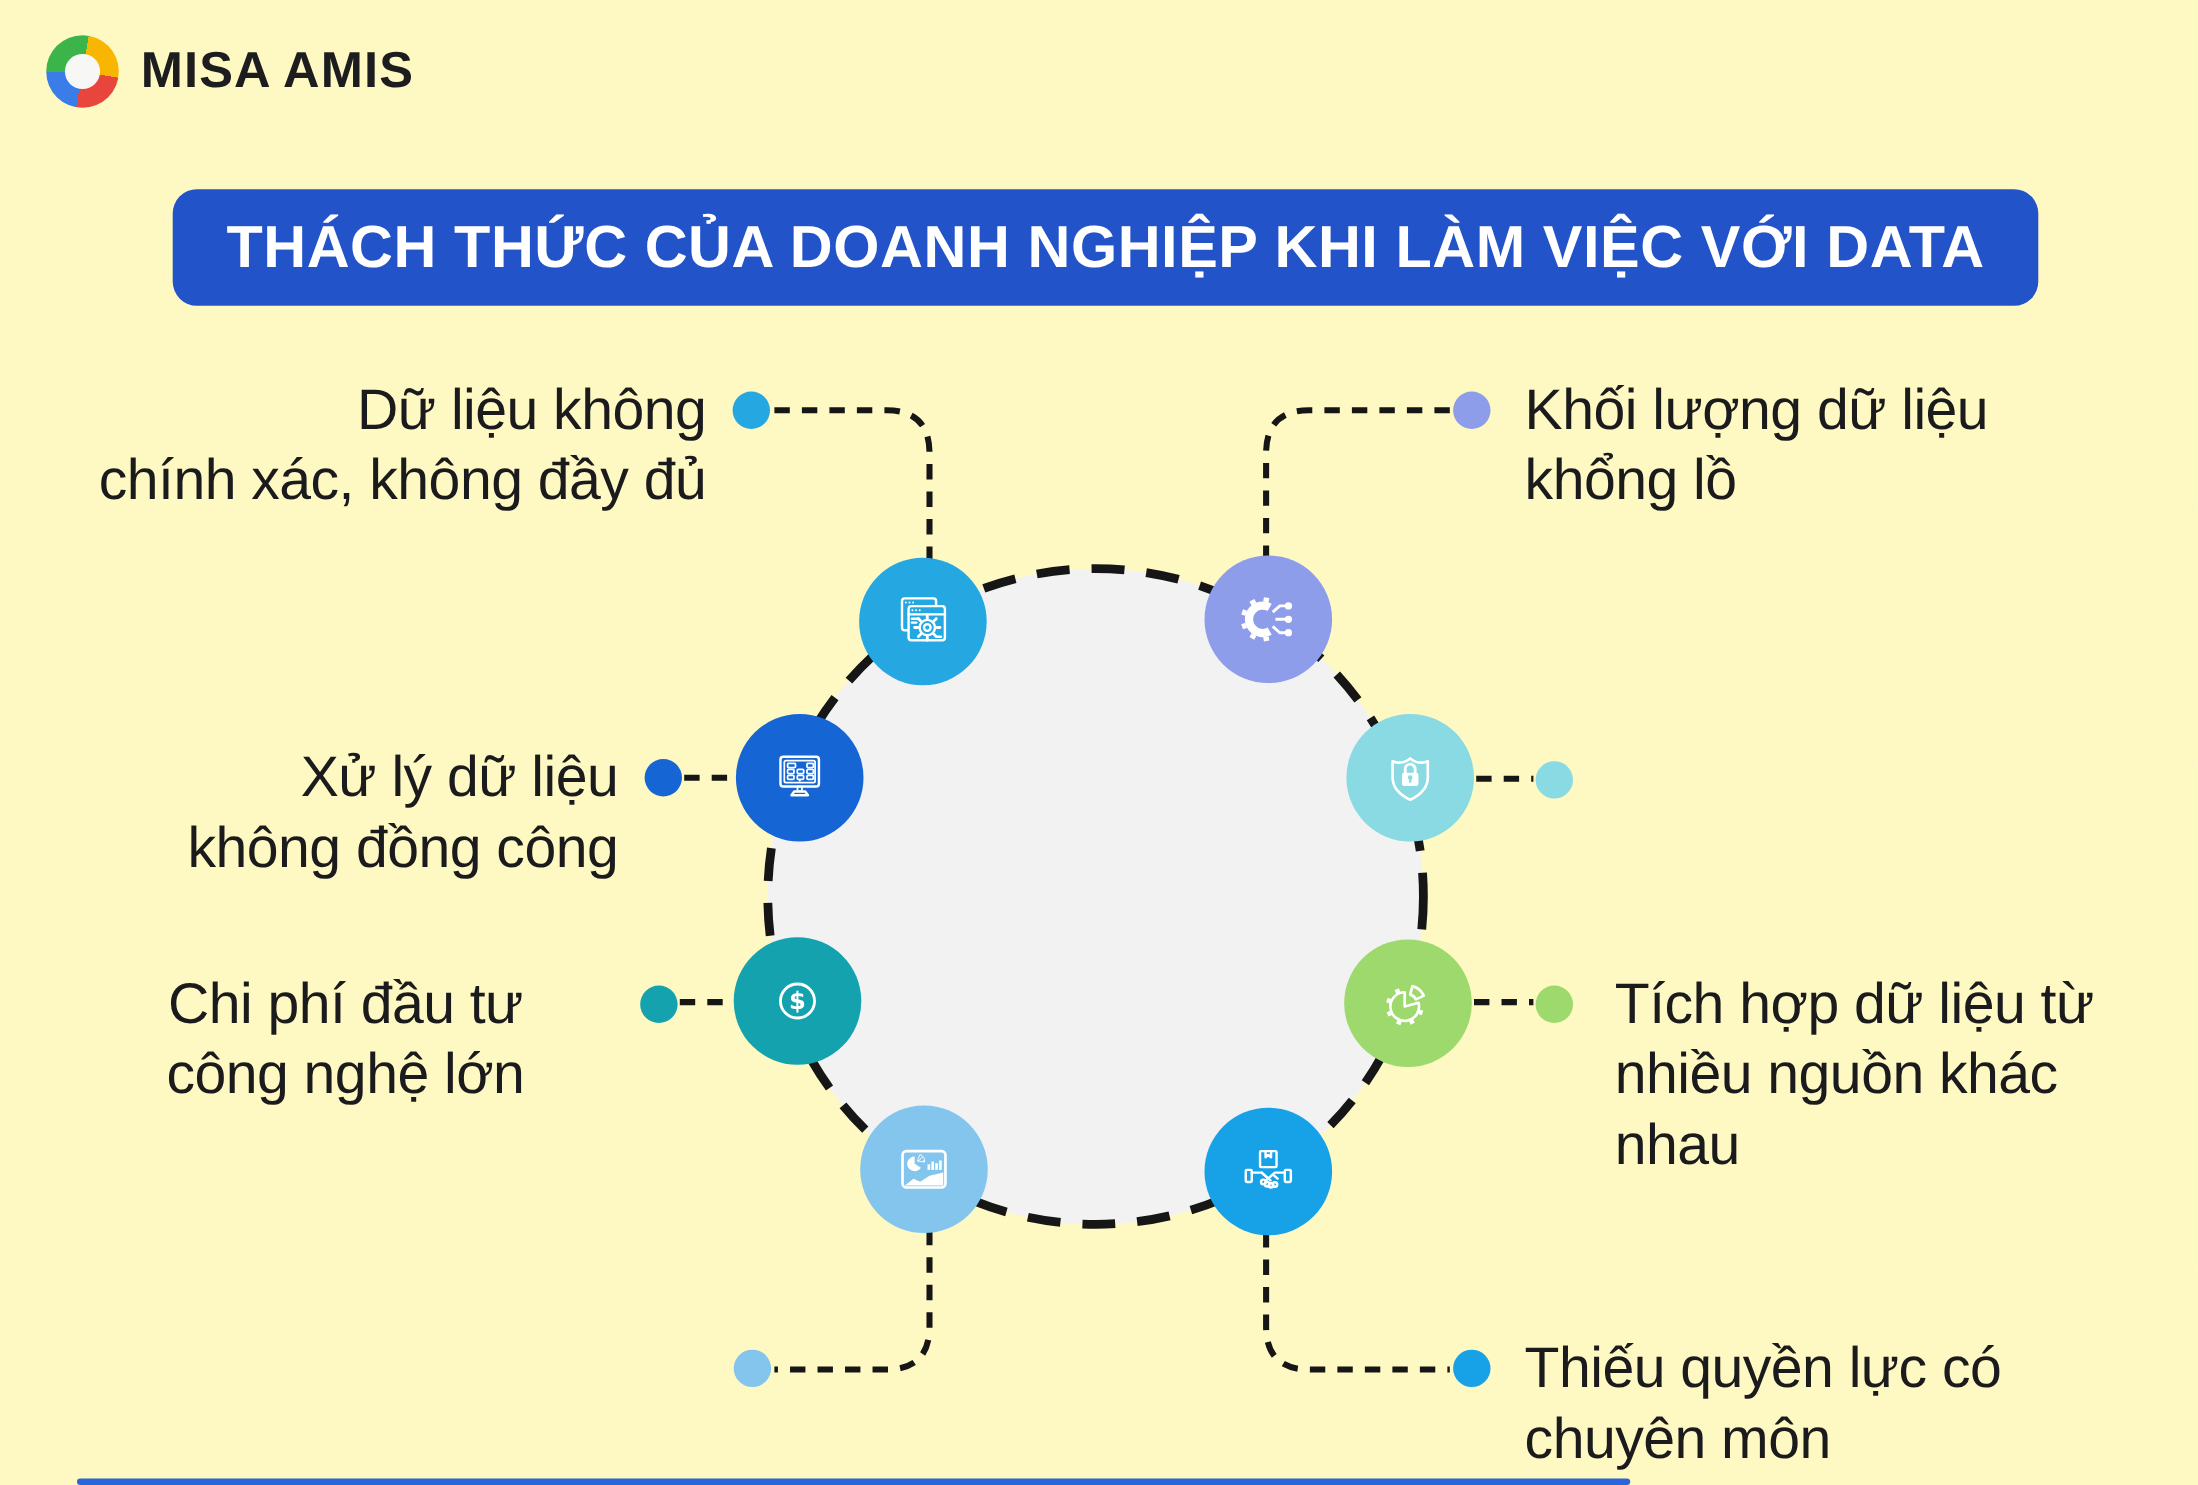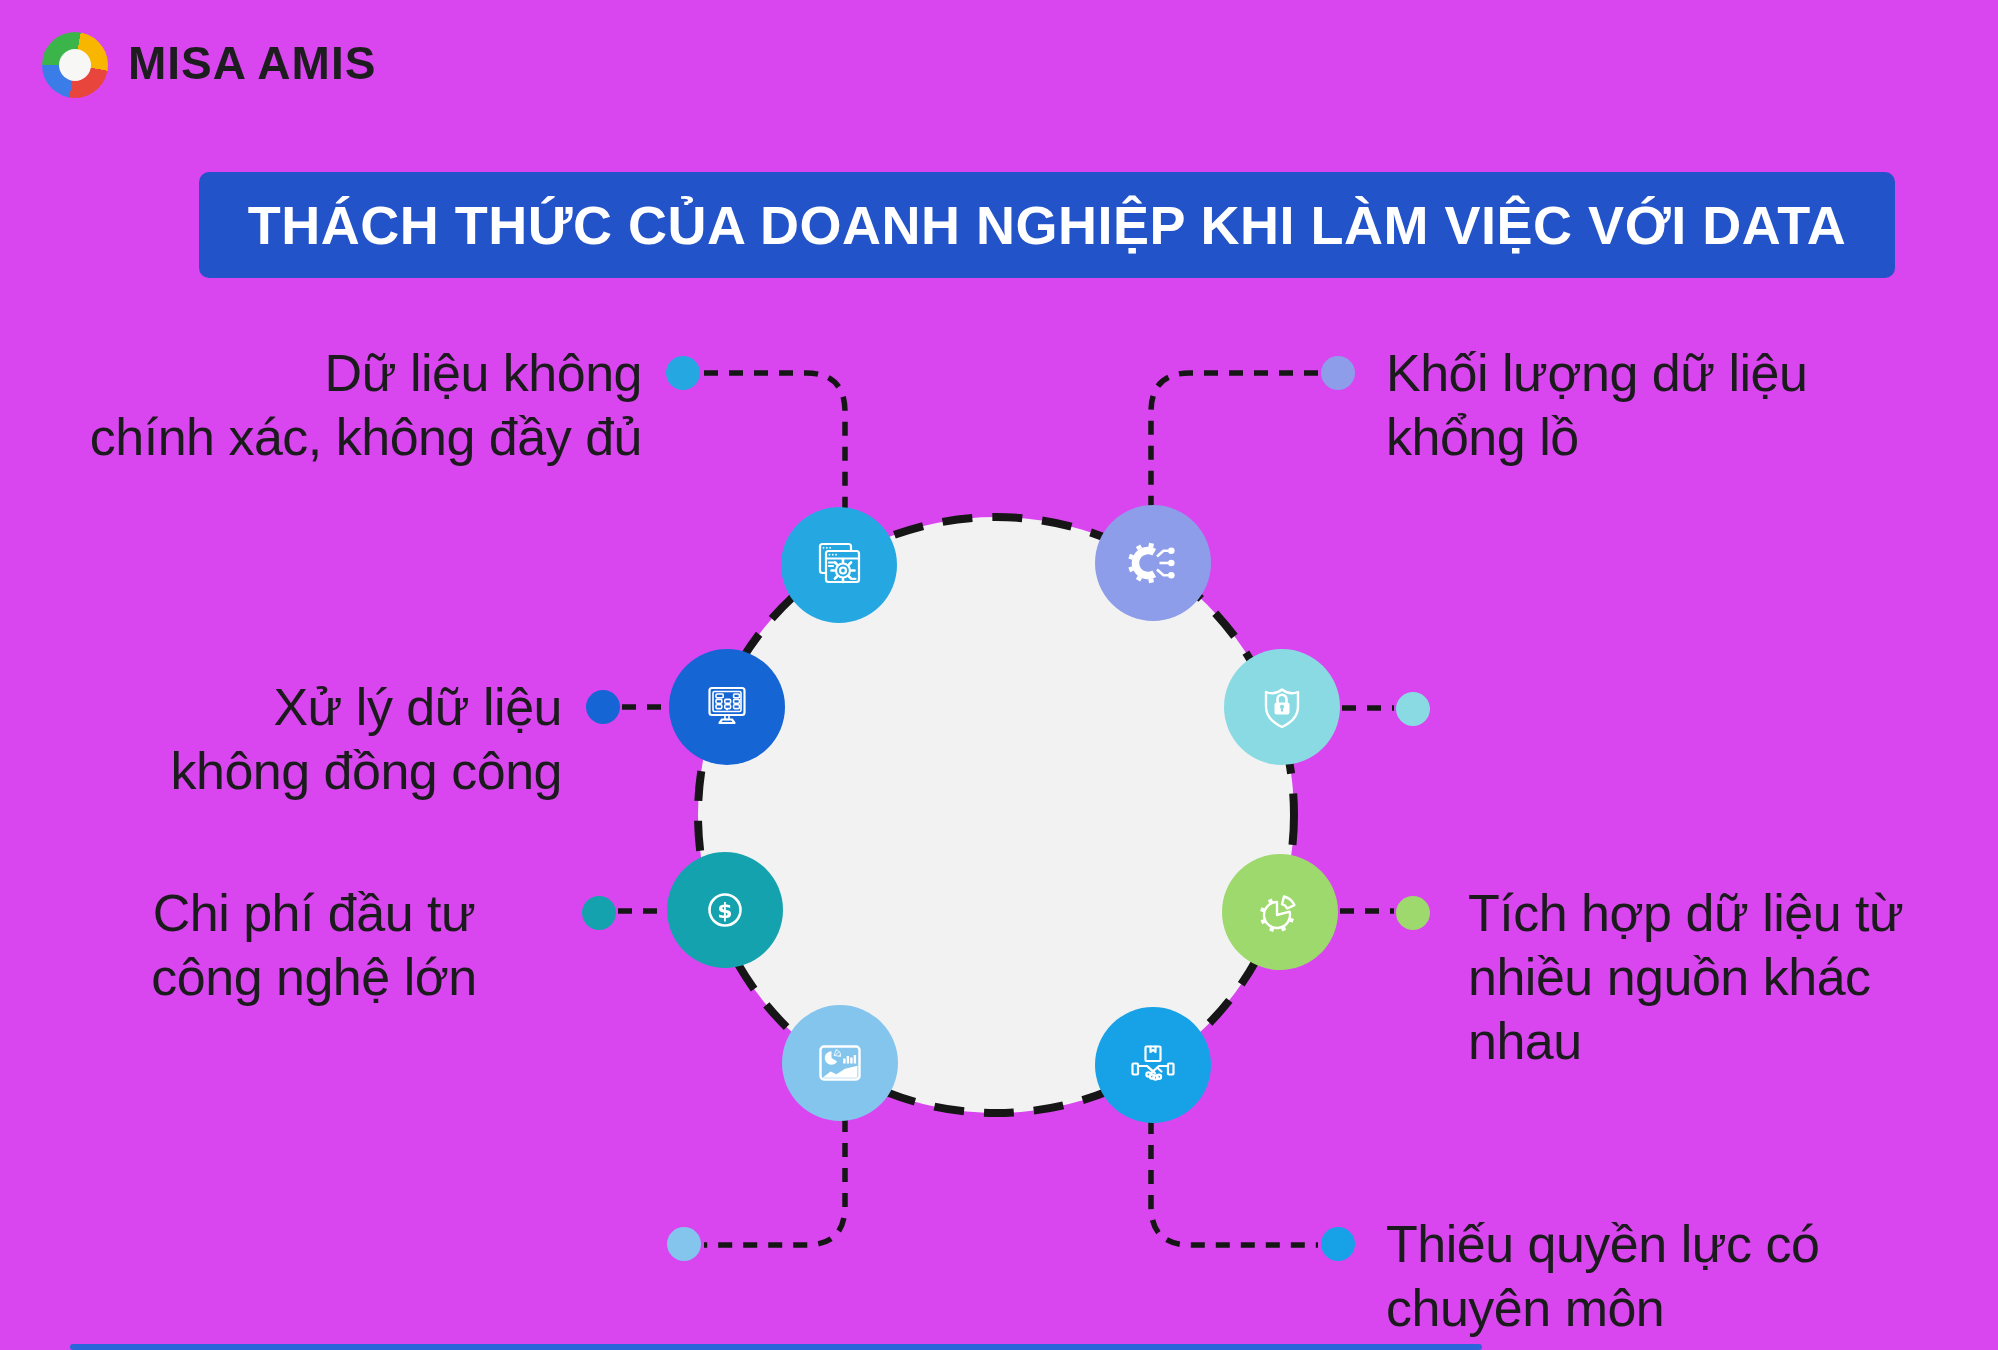--- a/index.html
+++ b/index.html
@@ -1,36 +1,36 @@
 <!DOCTYPE html>
 <html><head>
 <meta charset="utf-8">
 <style>
   html,body{margin:0;padding:0;}
   .canvas{
     position:relative;width:1998px;height:1350px;overflow:hidden;
-    background:#d946ef;font-family:"Liberation Sans",sans-serif;
+    background:#fef9c3;font-family:"Liberation Sans",sans-serif;
   }
   
   .logo-mark{
     position:absolute;left:42px;top:32px;width:66px;height:66px;border-radius:50%;
     background:conic-gradient(from -90deg,#3bb54a 0deg 100deg,#f8b600 100deg 190deg,#e8453c 190deg 280deg,#3a7de8 280deg 360deg);
   }
   .logo-mark::after{
     content:"";position:absolute;left:17px;top:17px;width:32px;height:32px;border-radius:50%;background:#f7f7f6;
   }
   .logo-text{
     position:absolute;left:128px;top:36px;font-size:46px;font-weight:800;
     letter-spacing:1px;color:#1d1d1f;
   }
   
   .banner{
-    position:absolute;left:157px;top:172px;width:1696px;height:106px;border-radius:10px;
+    position:absolute;left:157px;top:172px;width:1696px;height:106px;border-radius:22px;
     display:flex;align-items:center;justify-content:center;
-    font-size:54px;font-weight:bold;letter-spacing:.5px;white-space:nowrap;margin-left:42px;
+    font-size:54px;font-weight:bold;letter-spacing:.5px;white-space:nowrap;
   }
   
   .wires{position:absolute;left:0;top:0;width:1998px;height:1350px;}
   .ring{stroke-width:8;stroke-dasharray:30 20;}
   .connector{stroke:#161616;stroke-width:5.5;fill:none;stroke-dasharray:14 11;}
   
   .node{
     position:absolute;width:116px;height:116px;border-radius:50%;
     display:flex;align-items:center;justify-content:center;
   }

